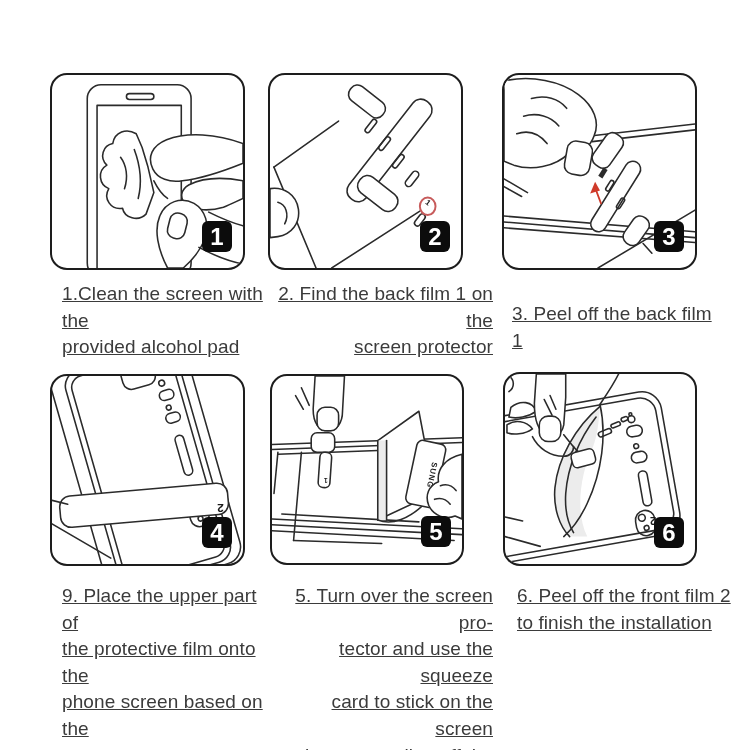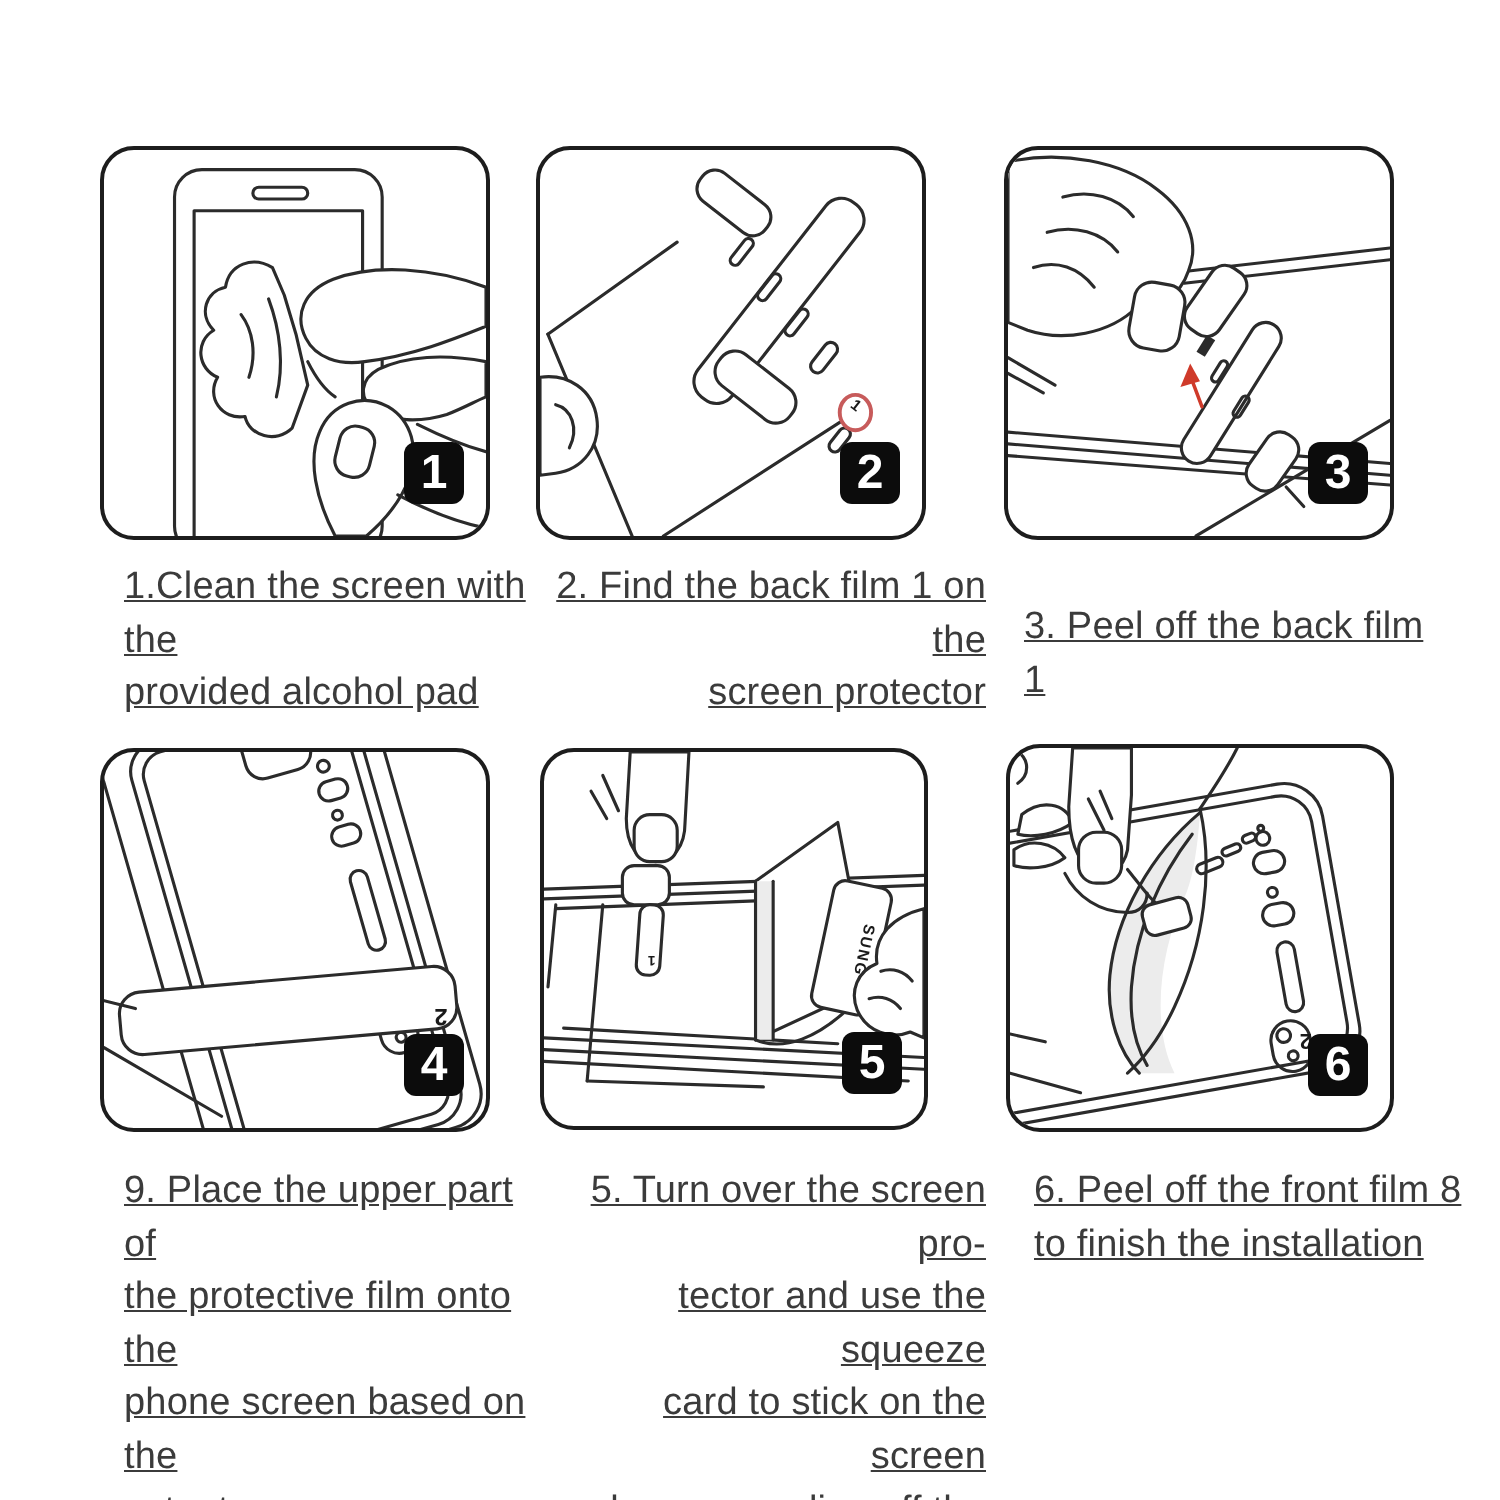--- a/index.html
+++ b/index.html
@@ -269,14 +269,14 @@
 <div class="caption" id="c3">3. Peel off the back film 1</div>
 <div class="caption" id="c4">9. Place the upper part of
 the protective film onto the
 phone screen based on the
 cutout</div>
 <div class="caption" id="c5">5. Turn over the screen pro-
 tector and use the squeeze
 card to stick on the screen
 as long as peeling off the
 back film 1</div>
-<div class="caption" id="c6">6. Peel off the front film 8
+<div class="caption" id="c6">6. Peel off the front film 2
 to finish the installation</div>
 
 </body></html>

